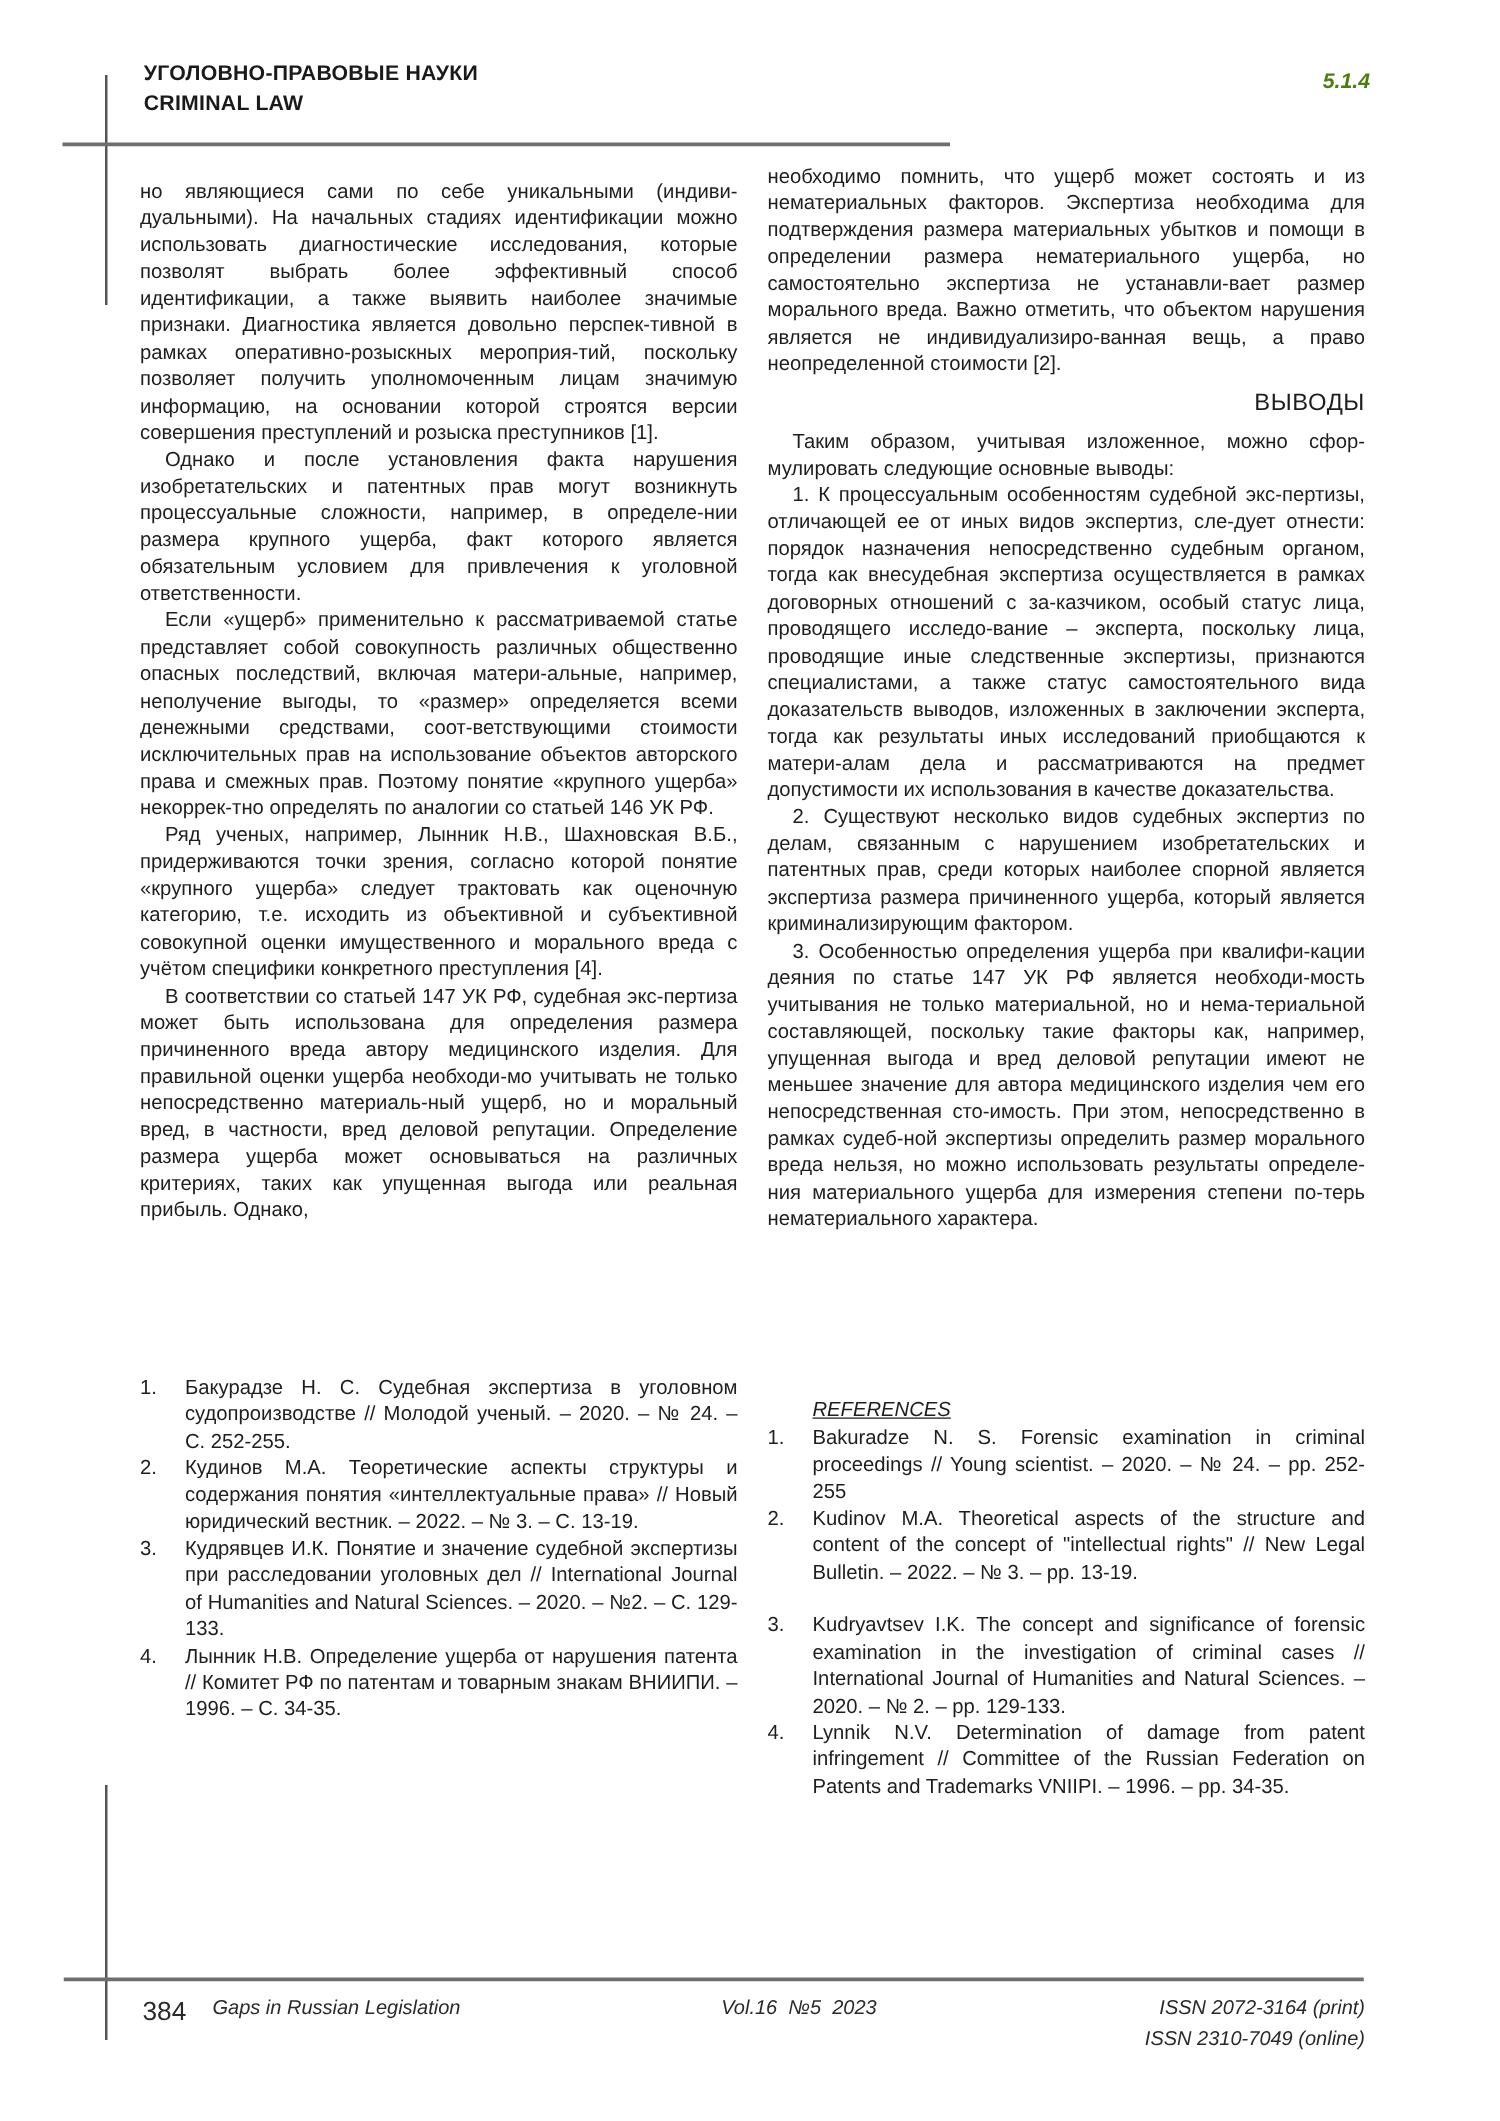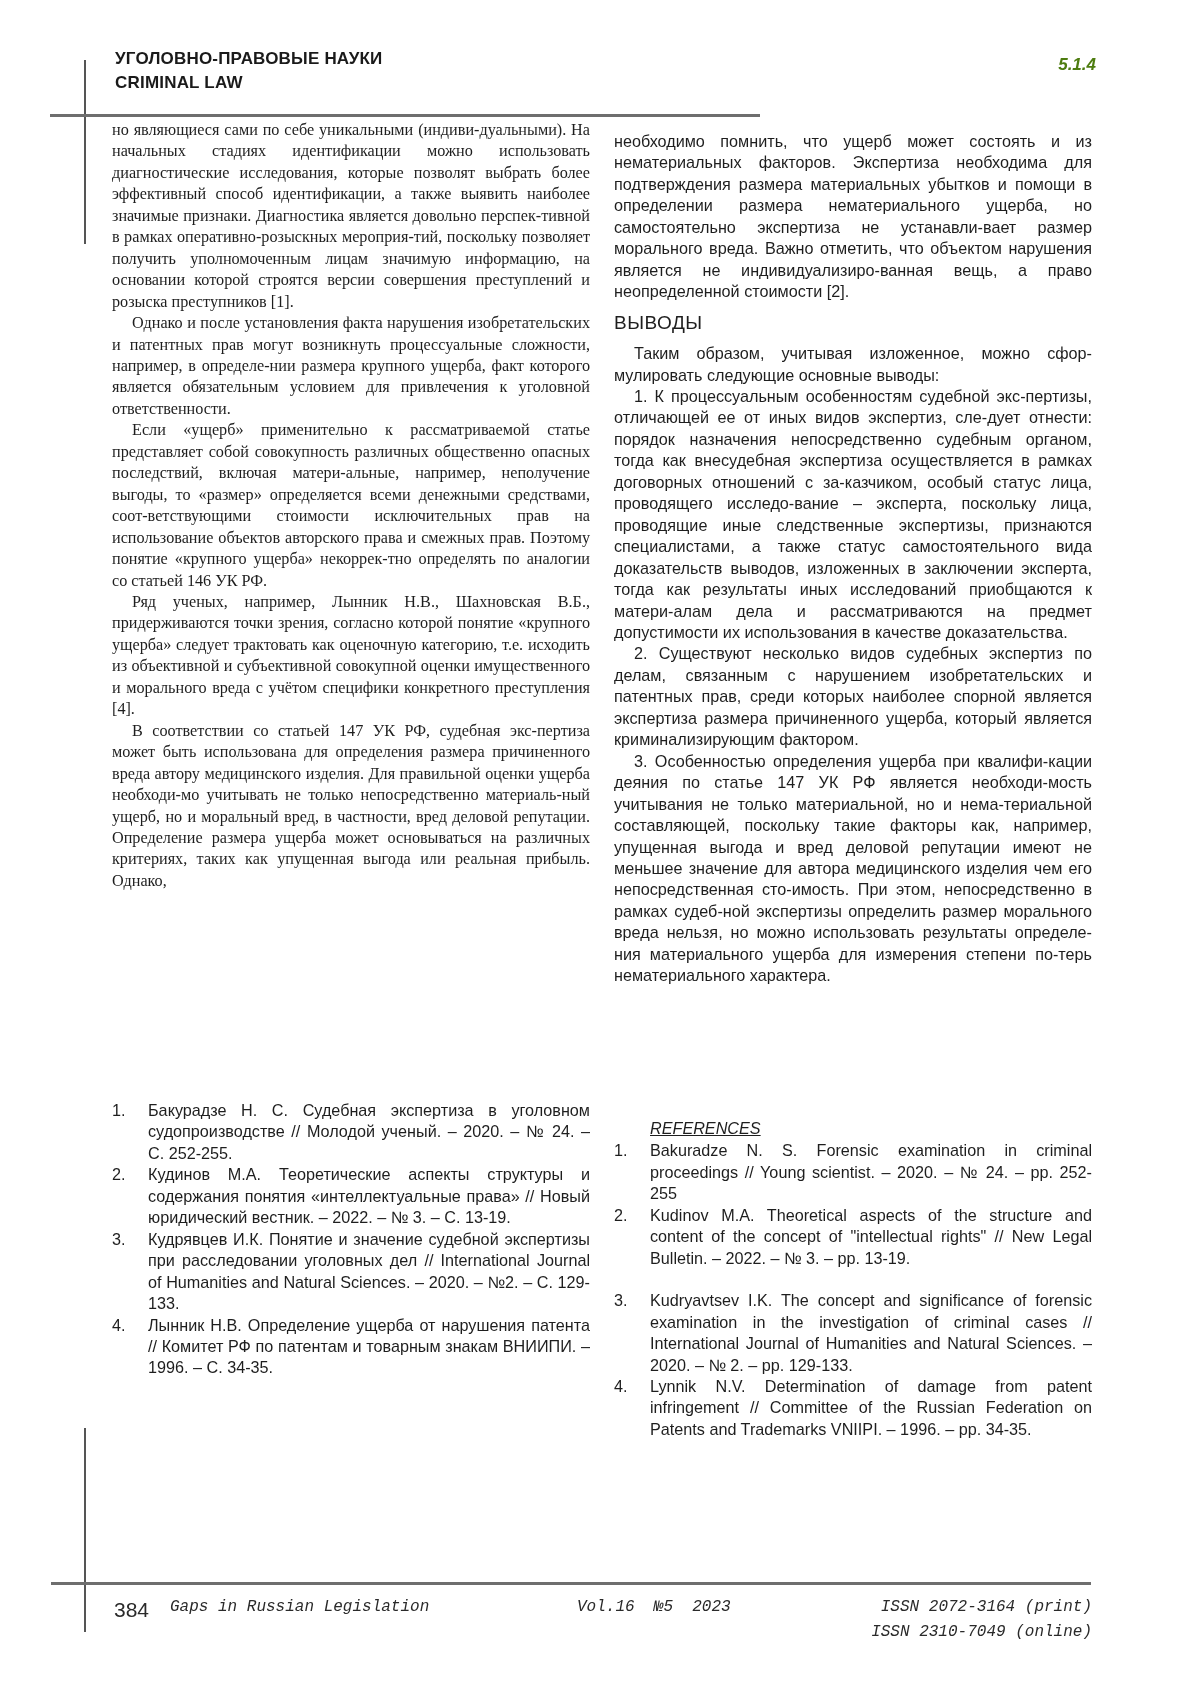--- a/index.html
+++ b/index.html
@@ -8,44 +8,44 @@
   .vline { position: absolute; width: 2px; background: #555; }
   .hline { position: absolute; height: 3px; background: #6e6e6e; }
   .hdr-title { position: absolute; left: 115px; font-weight: bold;
                font-size: 17px; letter-spacing: 0.2px; color: #1a1a1a; }
   .hdr-code { position: absolute; right: 104px; top: 55px; font-style: italic; font-weight: bold;
               font-size: 17px; color: #4d7c0f; }
   .col { position: absolute; width: 478px; font-size: 16.2px; line-height: 21.45px;
          text-align: justify; hyphens: manual; }
   .col p { margin: 0; text-indent: 0; }
   .col p.ind { text-indent: 20px; }
-  .section-h { font-size: 19px; margin: 9px 0 10px 0; letter-spacing: 0.5px; text-align: left; }
+  .section-h { font-size: 19px; margin: 9px 0 10px 0; letter-spacing: 0.5px; text-align: right; }
   .refs { position: absolute; width: 478px; font-size: 16.2px; line-height: 21.45px; }
   .refs .rh { margin-left: 36px; font-style: italic; text-decoration: underline; margin-bottom: 1px; }
   .refs ol { list-style: none; padding: 0; margin: 0; }
   .refs li { position: relative; padding-left: 36px; text-align: justify; }
   .refs li .num { position: absolute; left: 0; top: 0; }
   .refs li .au { }
   .refs li.gap { margin-bottom: 21px; }
-  .ftr { position: absolute; font-style: italic; font-size: 16px; color: #2a2a2a; font-family: Liberation Mono, monospace; }
+  .ftr { position: absolute; font-style: italic; font-size: 16px; color: #2a2a2a; }
   .ftr-page { position: absolute; left: 114px; top: 1598px; font-size: 21px; color: #2a2a2a; }
 </style>
 </head>
 <body>
 
 <div class="vline" style="left:84px; top:60px; height:184px;"></div>
 <div class="hline" style="left:50px; top:114px; width:710px;"></div>
 <div class="vline" style="left:84px; top:1428px; height:204px;"></div>
 <div class="hline" style="left:51px; top:1582px; width:1040px;"></div>
 
 <div class="hdr-title" style="top:49px;">УГОЛОВНО-ПРАВОВЫЕ НАУКИ</div>
 <div class="hdr-title" style="top:73px;">CRIMINAL LAW</div>
 <div class="hdr-code">5.1.4</div>
 
-<div class="col" style="left:112px; top:120px;font-family:Liberation Serif, serif;">
+<div class="col" style="left:112px; top:143px;">
   <p>но являющиеся сами по себе уникальными (индиви-дуальными). На начальных стадиях идентификации можно использовать диагностические исследования, которые позволят выбрать более эффективный способ идентификации, а также выявить наиболее значимые признаки. Диагностика является довольно перспек-тивной в рамках оперативно-розыскных мероприя-тий, поскольку позволяет получить уполномоченным лицам значимую информацию, на основании которой строятся версии совершения преступлений и розыска преступников [1].</p>
   <p class="ind">Однако и после установления факта нарушения изобретательских и патентных прав могут возникнуть процессуальные сложности, например, в определе-нии размера крупного ущерба, факт которого является обязательным условием для привлечения к уголовной ответственности.</p>
   <p class="ind">Если «ущерб» применительно к рассматриваемой статье представляет собой совокупность различных общественно опасных последствий, включая матери-альные, например, неполучение выгоды, то «размер» определяется всеми денежными средствами, соот-ветствующими стоимости исключительных прав на использование объектов авторского права и смежных прав. Поэтому понятие «крупного ущерба» некоррек-тно определять по аналогии со статьей 146 УК РФ.</p>
   <p class="ind">Ряд ученых, например, Лынник Н.В., Шахновская В.Б., придерживаются точки зрения, согласно которой понятие «крупного ущерба» следует трактовать как оценочную категорию, т.е. исходить из объективной и субъективной совокупной оценки имущественного и морального вреда с учётом специфики конкретного преступления [4].</p>
   <p class="ind">В соответствии со статьей 147 УК РФ, судебная экс-пертиза может быть использована для определения размера причиненного вреда автору медицинского изделия. Для правильной оценки ущерба необходи-мо учитывать не только непосредственно материаль-ный ущерб, но и моральный вред, в частности, вред деловой репутации. Определение размера ущерба может основываться на различных критериях, таких как упущенная выгода или реальная прибыль. Однако,</p>
 </div>
 
 <div class="col" style="left:614px; top:131px;">
   <p>необходимо помнить, что ущерб может состоять и из нематериальных факторов. Экспертиза необходима для подтверждения размера материальных убытков и помощи в определении размера нематериального ущерба, но самостоятельно экспертиза не устанавли-вает размер морального вреда. Важно отметить, что объектом нарушения является не индивидуализиро-ванная вещь, а право неопределенной стоимости [2].</p>
   <div class="section-h">ВЫВОДЫ</div>

